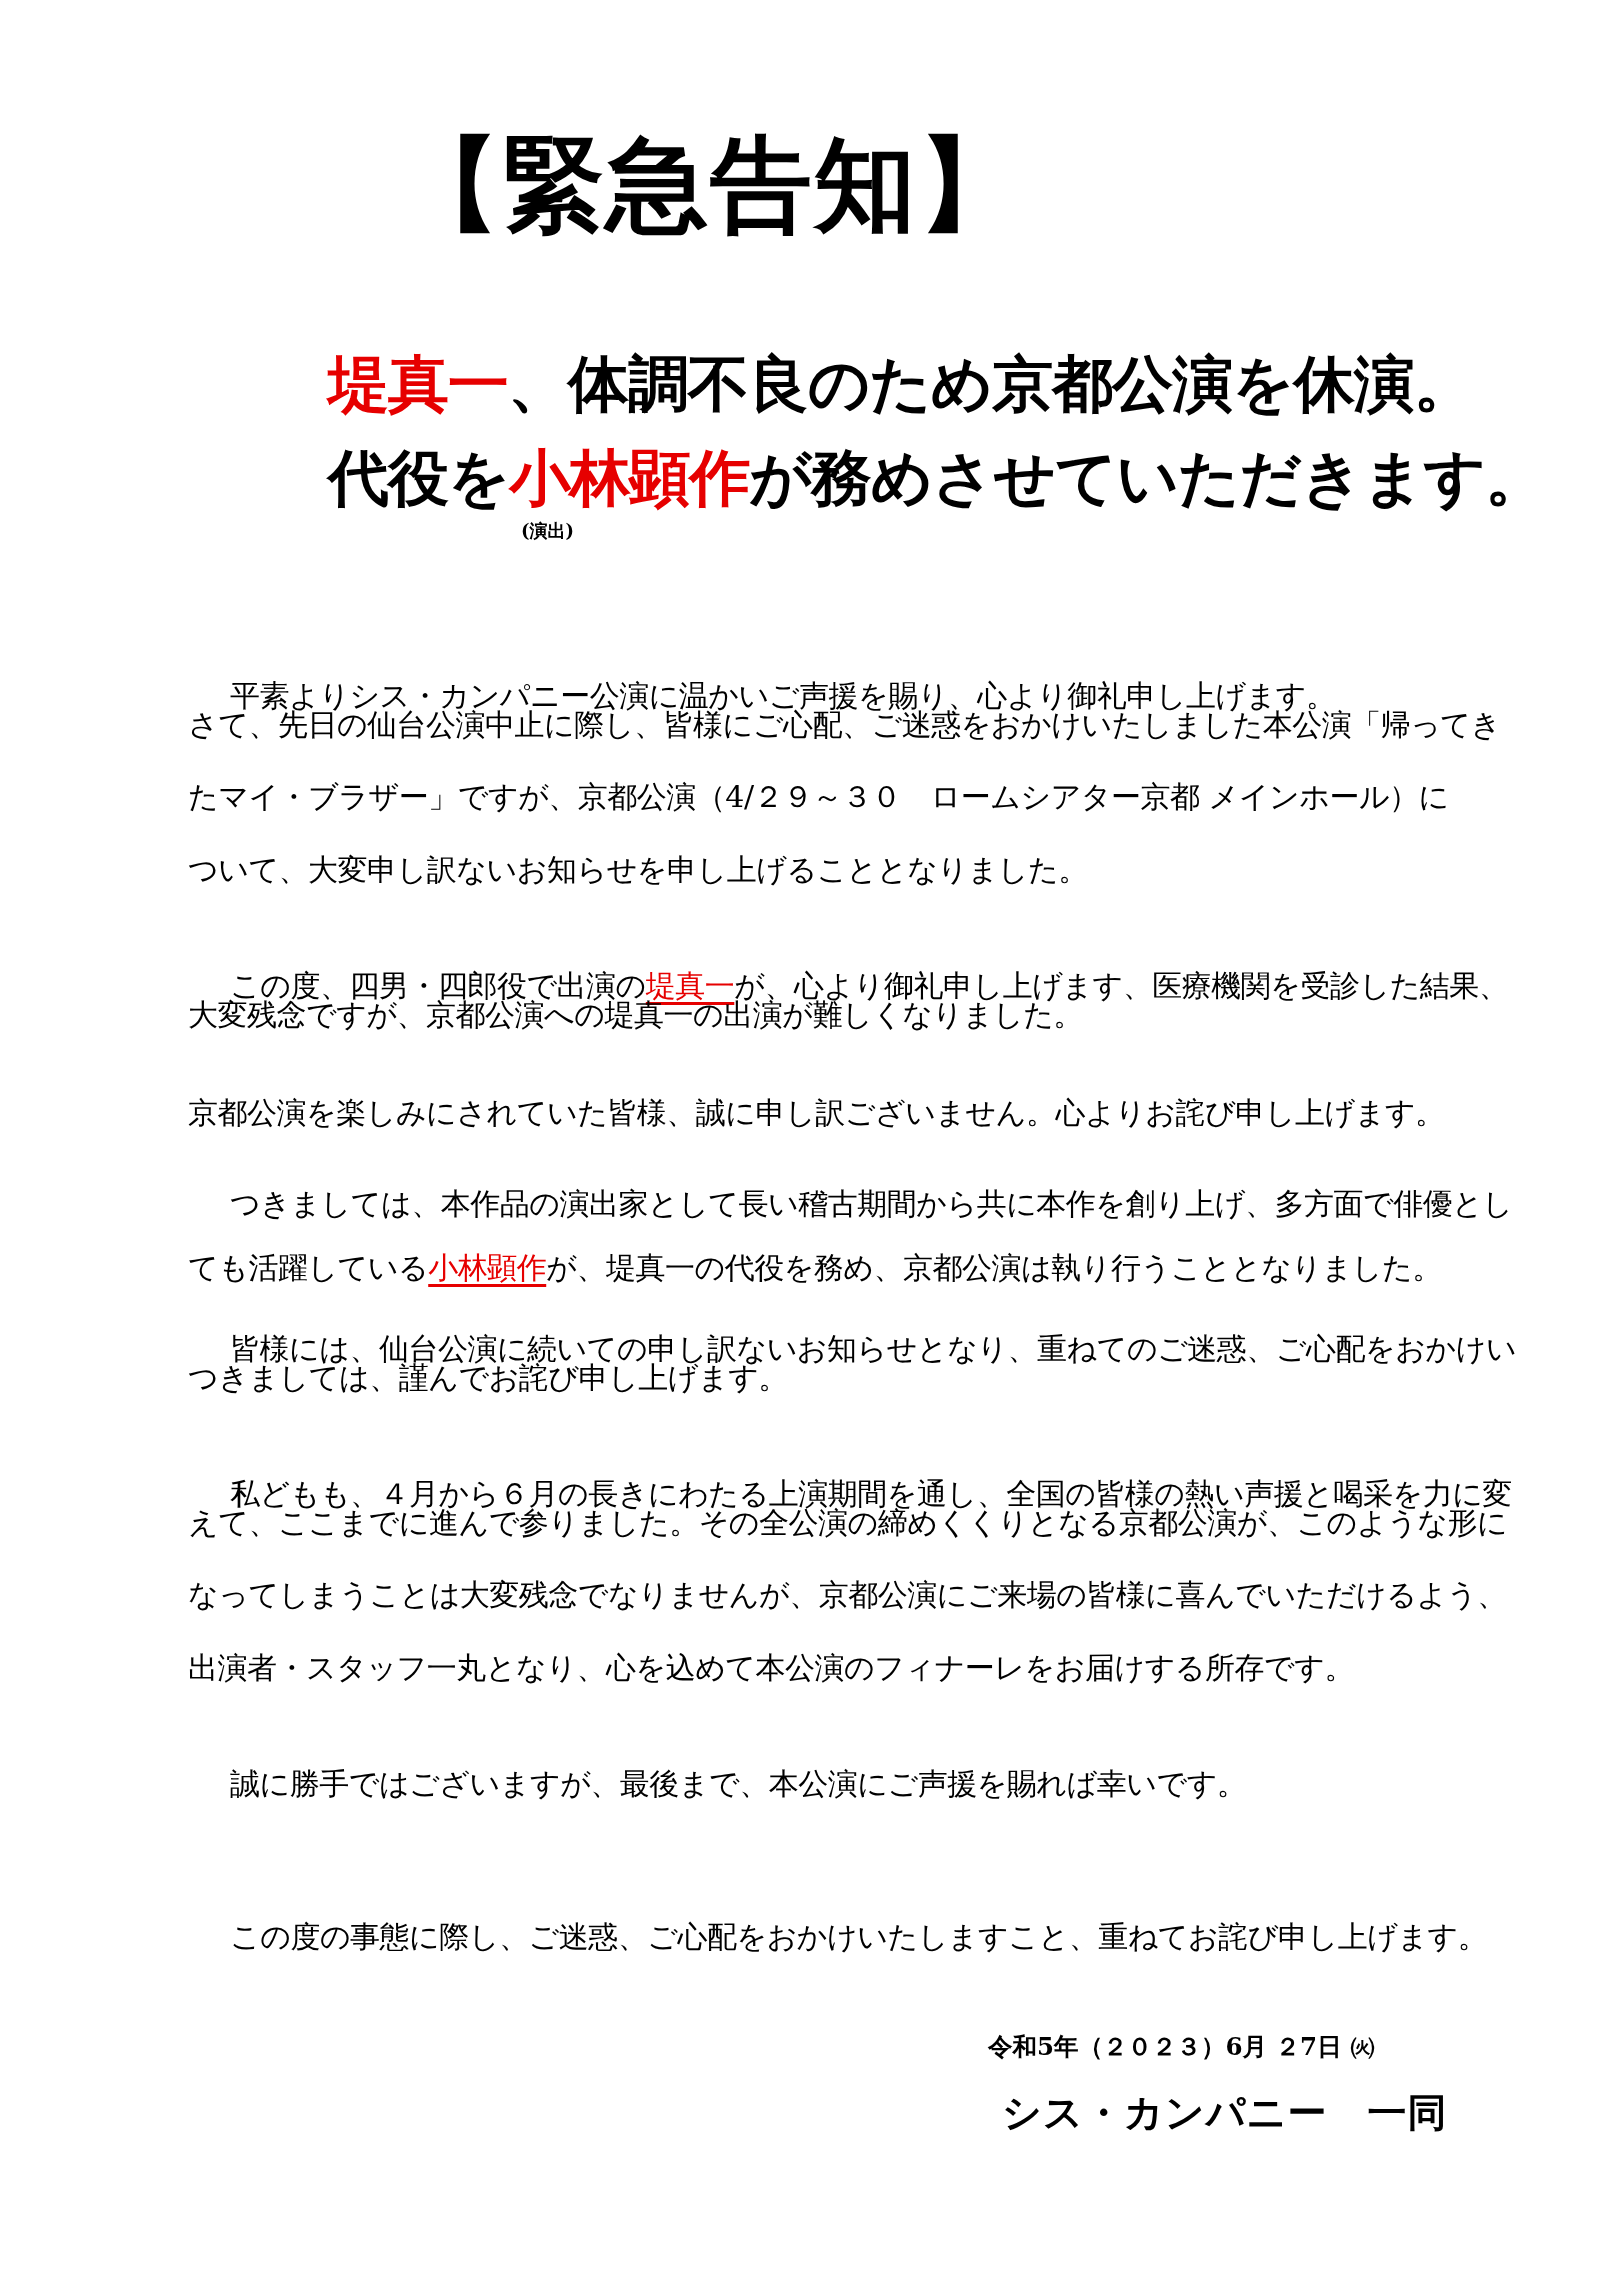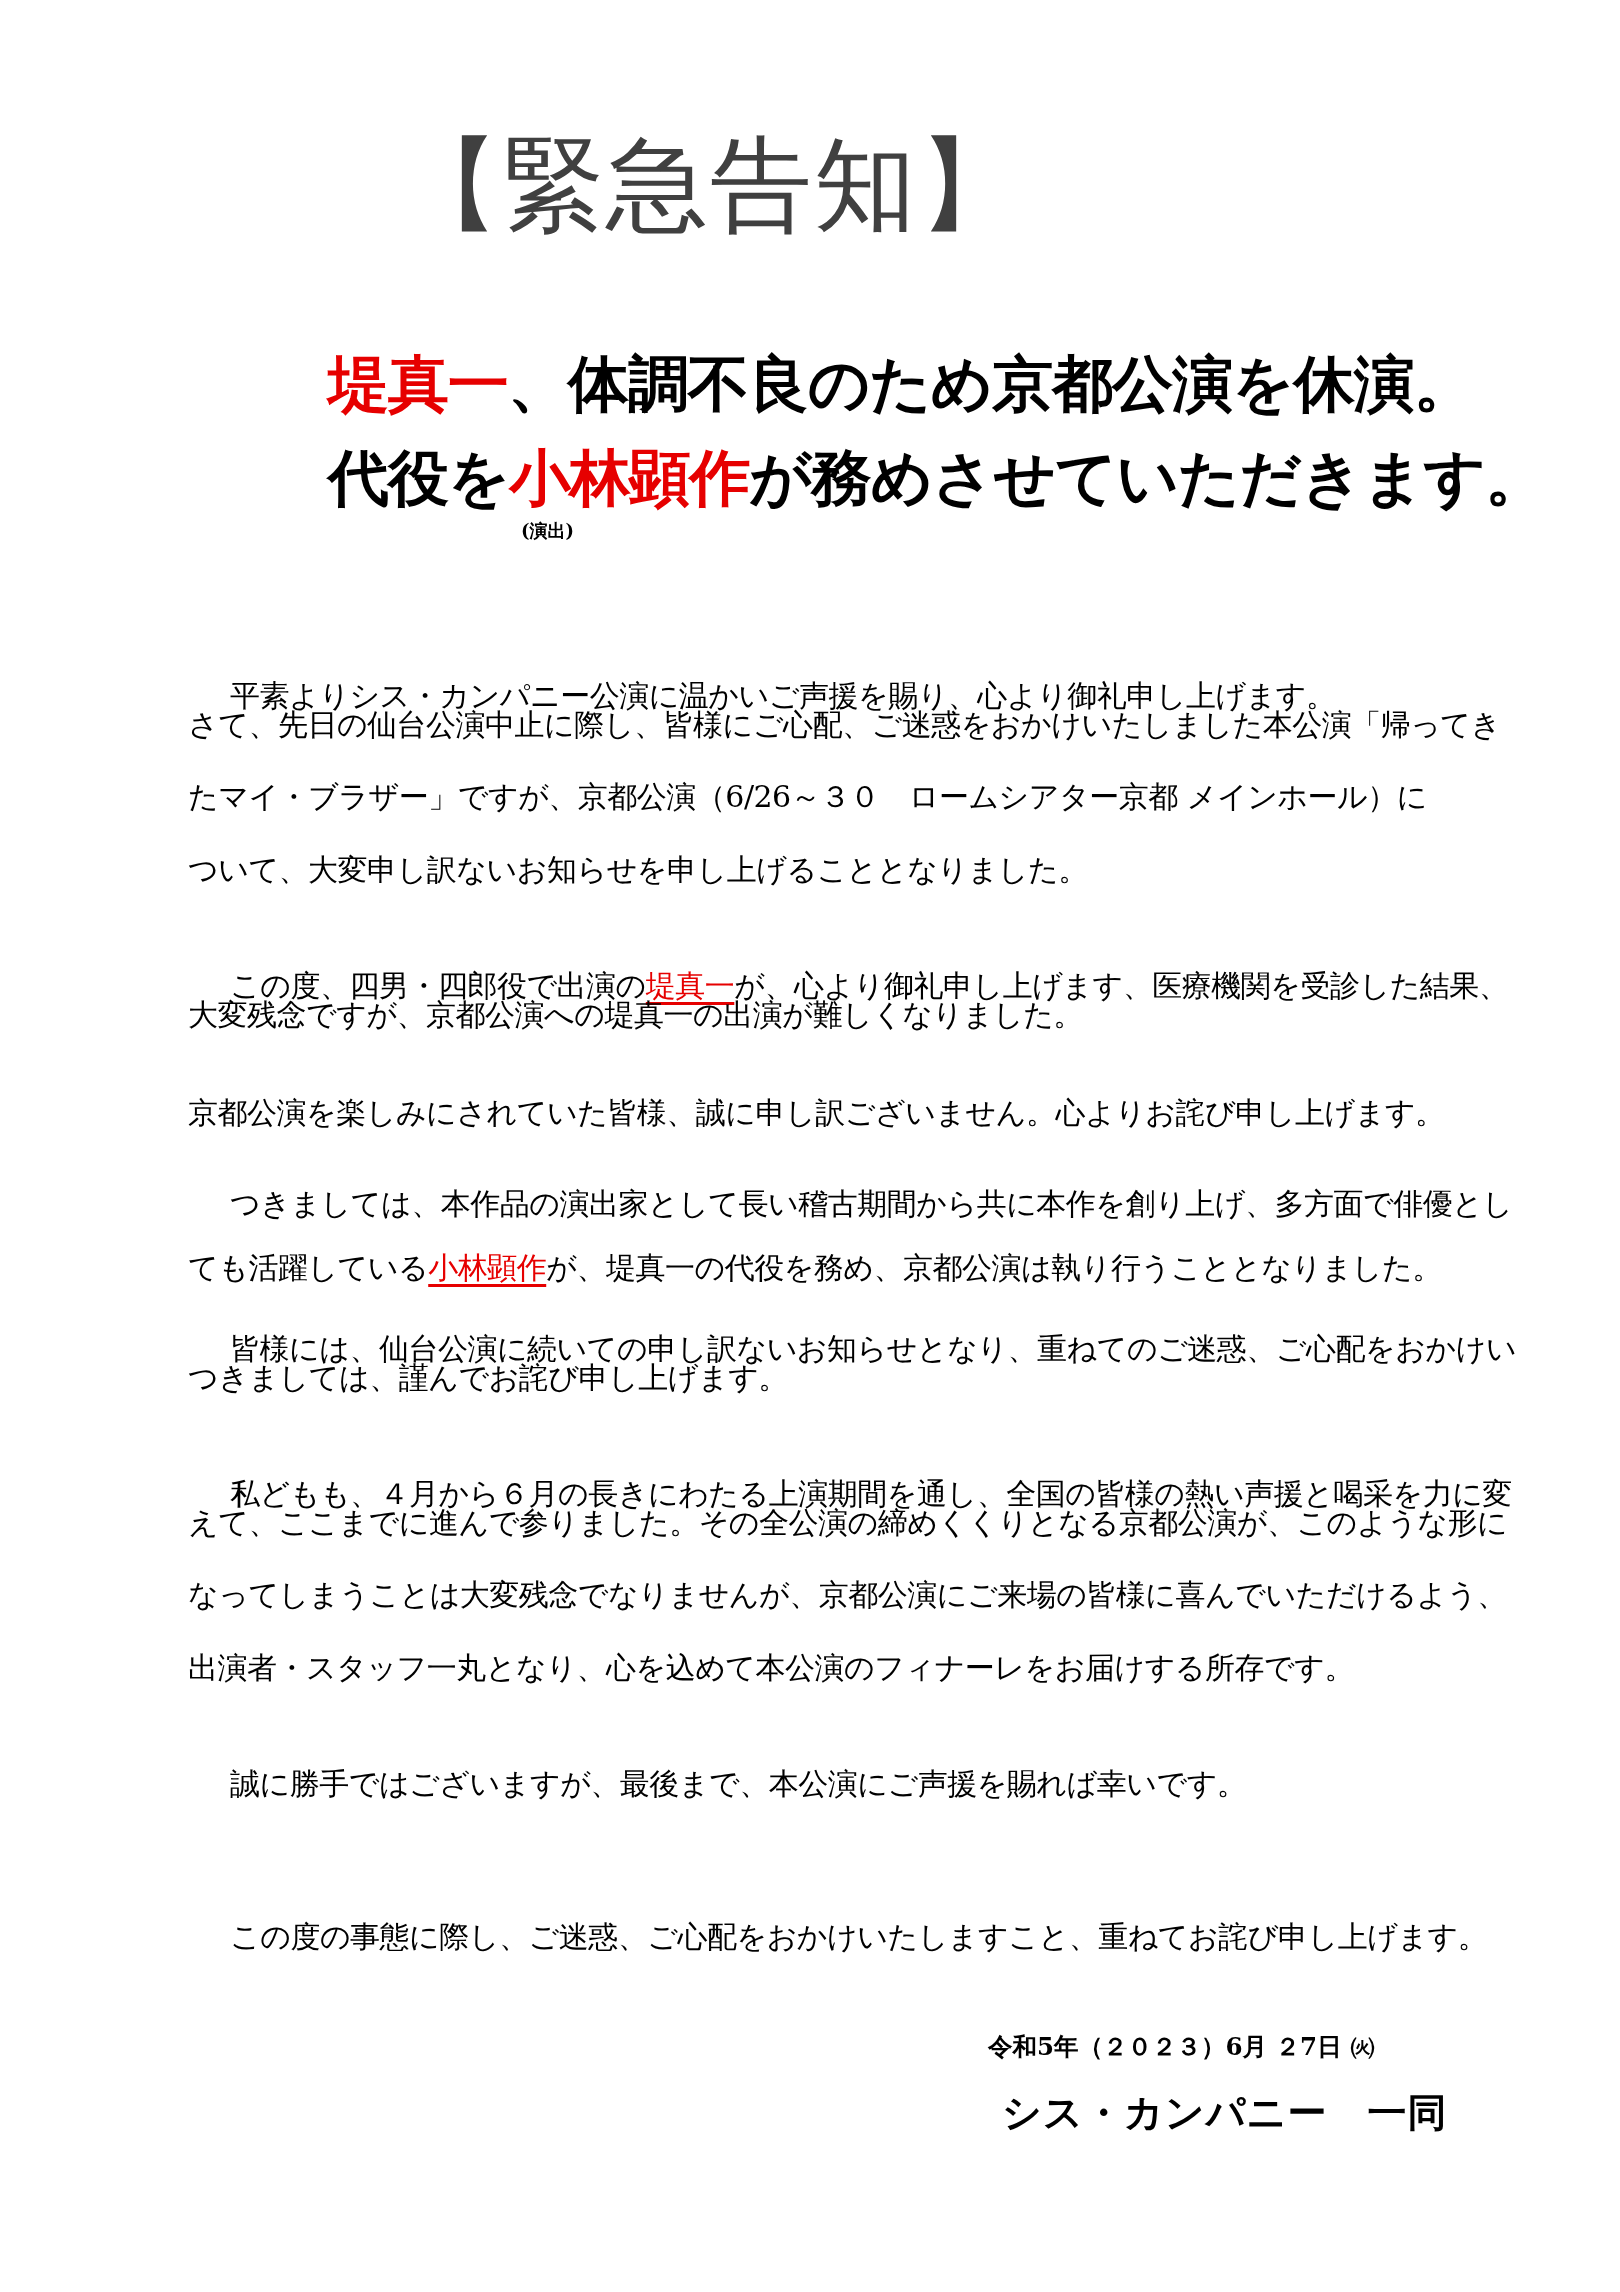--- a/index.html
+++ b/index.html
@@ -16,22 +16,22 @@
       color: #000000;
     }
     .red { color: #e60000; }
     .title {
       position: absolute;
       left: 0;
       top: 116px;
       width: 1420px;
       text-align: center;
       font-size: 102px;
-      font-weight: normal;
-      color: #404040;
+      font-weight: bold;
+      color: #000000;
       letter-spacing: 2px;
       line-height: 137px;
     }
     .headline {
       position: absolute;
       left: 292px;
       font-size: 61px;
       font-weight: bold;
       line-height: 78px;
       white-space: nowrap;
@@ -91,21 +91,21 @@
   <div class="title">【緊急告知】</div>
 
   <div class="headline h1"><span class="red">堤真一</span><span>、体調不良のため京都公演を休演。</span></div>
 
   <div class="headline h2"><span>代役を</span><span class="red">小林顕作</span><span>が務めさせていただきます。</span></div>
 
   <div class="role-note">(演出)</div>
 
   <div class="body-line indent" style="top:632px;">平素よりシス・カンパニー公演に温かいご声援を賜り、心より御礼申し上げます。</div>
   <div class="body-line" style="top:705px;">さて、先日の仙台公演中止に際し、皆様にご心配、ご迷惑をおかけいたしました本公演「帰ってき</div>
-  <div class="body-line" style="top:777px;">たマイ・ブラザー」ですが、京都公演（6/26～３０　ロームシアター京都 メインホール）に</div>
+  <div class="body-line" style="top:777px;">たマイ・ブラザー」ですが、京都公演（4/２９～３０　ロームシアター京都 メインホール）に</div>
   <div class="body-line" style="top:850px;">ついて、大変申し訳ないお知らせを申し上げることとなりました。</div>
   <div class="body-line indent" style="top:922px;"><span>この度、四男・四郎役で出演の</span><span class="ul-red">堤真一</span><span>が、心より御礼申し上げます、医療機関を受診した結果、</span></div>
   <div class="body-line" style="top:995px;font-family:Liberation Serif, serif;">大変残念ですが、京都公演への堤真一の出演が難しくなりました。</div>
   <div class="body-line" style="top:1067px;margin-top:26px;">京都公演を楽しみにされていた皆様、誠に申し訳ございません。心よりお詫び申し上げます。</div>
   <div class="body-line indent" style="top:1140px;">つきましては、本作品の演出家として長い稽古期間から共に本作を創り上げ、多方面で俳優とし</div>
   <div class="body-line" style="top:1212px;margin-top:36px;"><span>ても活躍している</span><span class="ul-red">小林顕作</span><span>が、堤真一の代役を務め、京都公演は執り行うこととなりました。</span></div>
   <div class="body-line indent" style="top:1285px;">皆様には、仙台公演に続いての申し訳ないお知らせとなり、重ねてのご迷惑、ご心配をおかけい</div>
   <div class="body-line" style="top:1358px;">つきましては、謹んでお詫び申し上げます。</div>
   <div class="body-line indent" style="top:1430px;">私どもも、４月から６月の長きにわたる上演期間を通し、全国の皆様の熱い声援と喝采を力に変</div>
   <div class="body-line" style="top:1503px;">えて、ここまでに進んで参りました。その全公演の締めくくりとなる京都公演が、このような形に</div>

